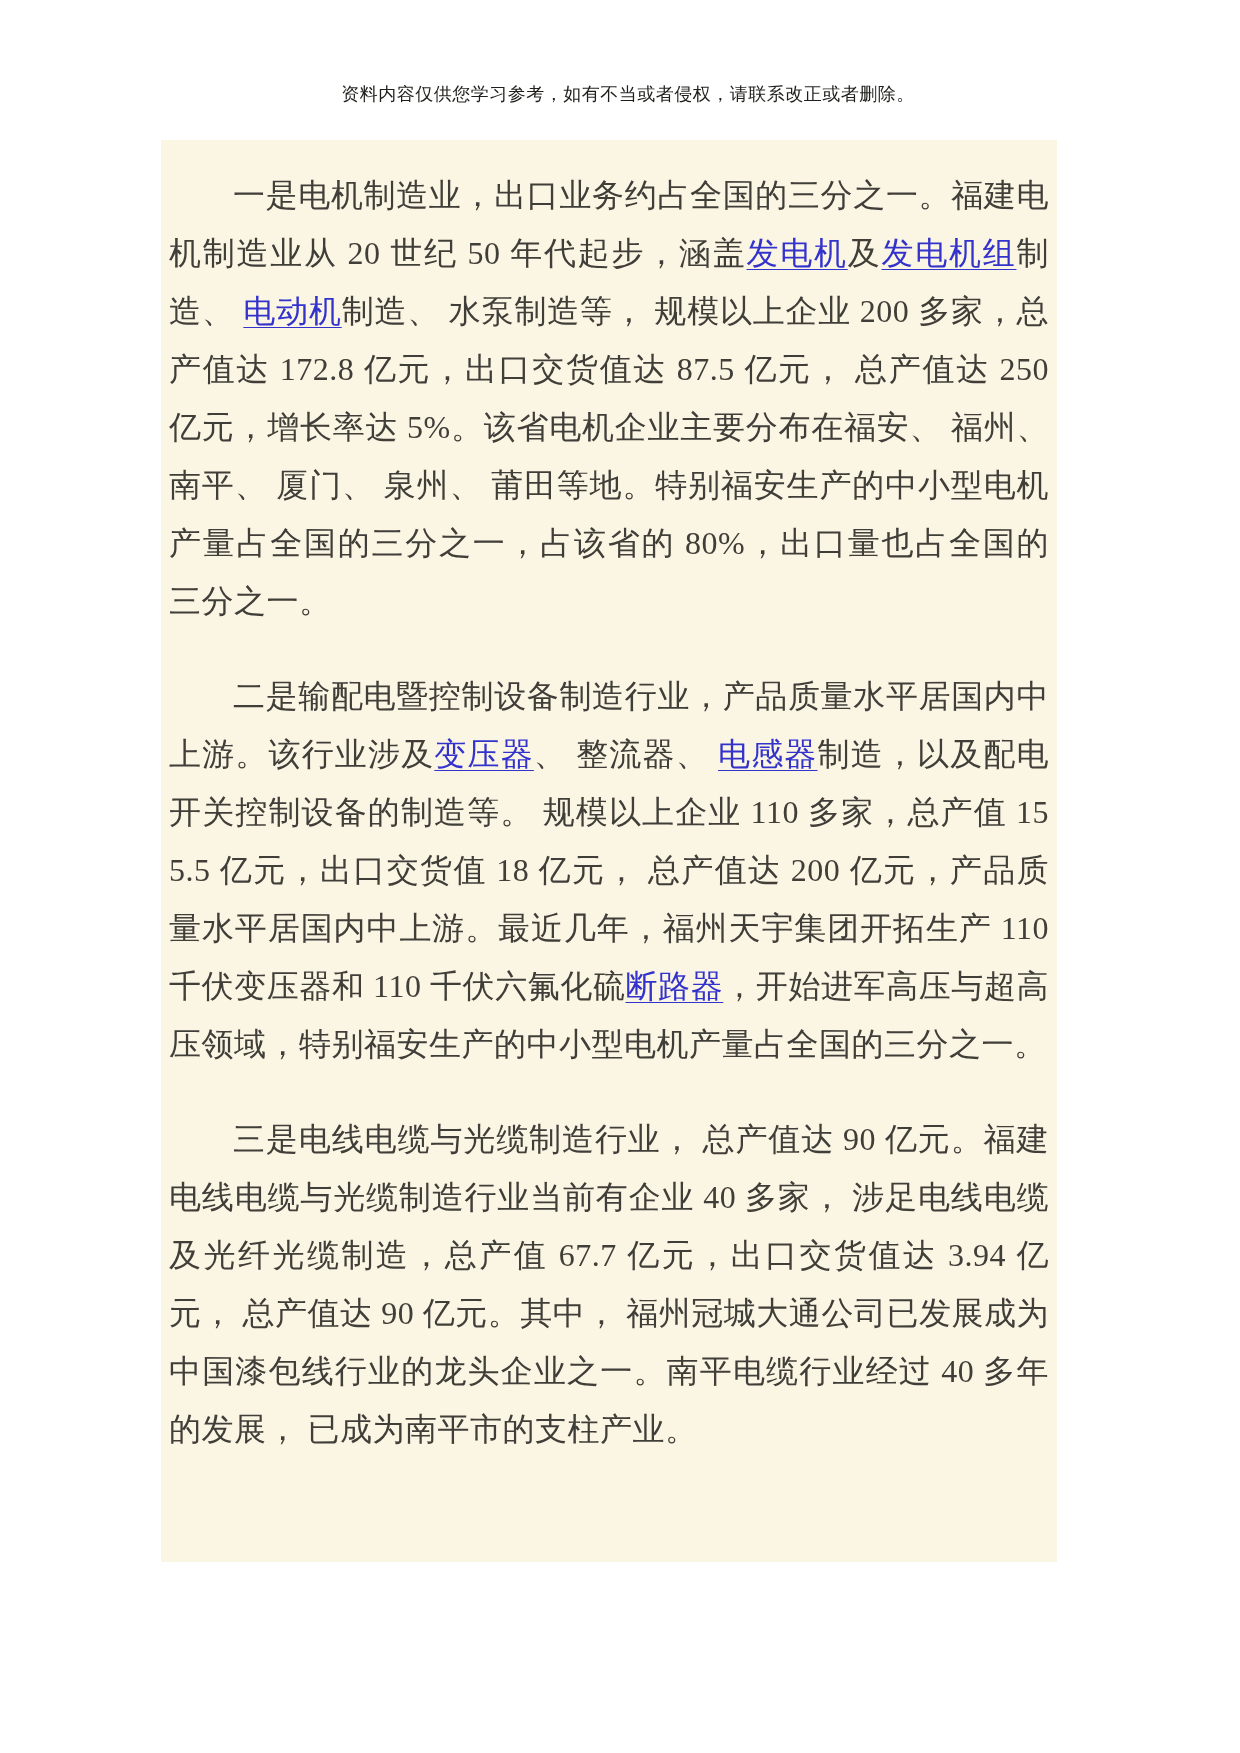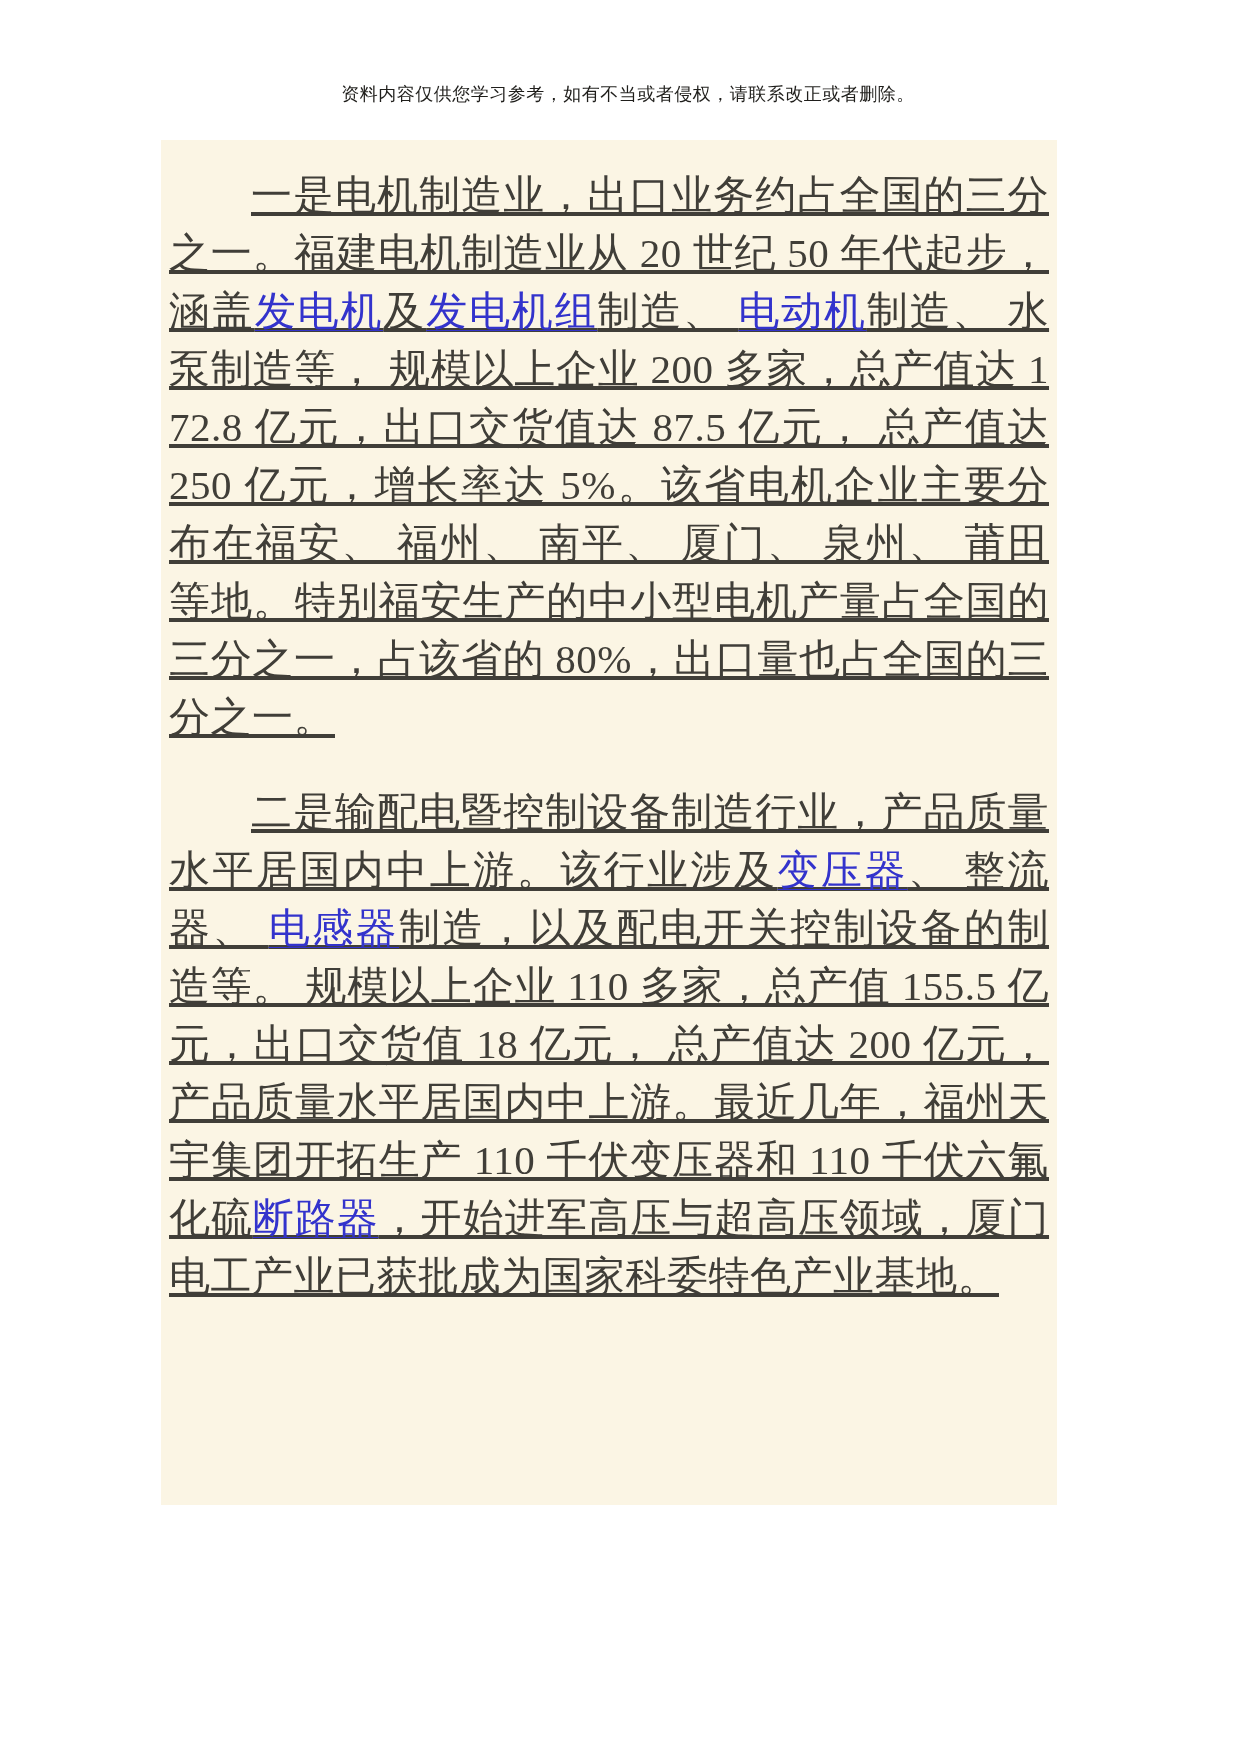--- a/index.html
+++ b/index.html
@@ -28,41 +28,41 @@
     position: absolute;
     top: 140px;
     left: 161px;
     width: 896px;
     min-height: 1365px;
     background: #fbf5e4;
     padding: 26px 8px 104px 8px;
   }
   .doc-content p {
     margin: 0;
-    font-size: 41px;
+    font-size: 32px;
     line-height: 58px;
     color: #403e38;
     text-align: justify;
     text-indent: 2em;
     letter-spacing: 0.5px;
     word-break: break-all;
-    text-decoration: underline;
   }
   .doc-content p + p {
     margin-top: 37px;
   }
   .doc-link {
     color: #3333cc;
     text-decoration: underline;
     text-decoration-thickness: 1px;
     text-underline-offset: 5px;
     cursor: pointer;
   }
 </style>
 </head>
 <body>
 
 <div class="disclaimer">资料内容仅供您学习参考，如有不当或者侵权，请联系改正或者删除。</div>
 
 <div class="doc-content" id="doc-content">
     <p><span>一是电机制造业，出口业务约占全国的三分之一。福建电机制造业从 20 世纪 50 年代起步，涵盖</span><a class="doc-link" href="#">发电机</a><span>及</span><a class="doc-link" href="#">发电机组</a><span>制造、 </span><a class="doc-link" href="#">电动机</a><span>制造、 水泵制造等， 规模以上企业 200 多家，总产值达 172.8 亿元，出口交货值达 87.5 亿元， 总产值达 250 亿元，增长率达 5%。该省电机企业主要分布在福安、 福州、 南平、 厦门、 泉州、 莆田等地。特别福安生产的中小型电机产量占全国的三分之一，占该省的 80%，出口量也占全国的三分之一。</span></p>
-    <p><span>二是输配电暨控制设备制造行业，产品质量水平居国内中上游。该行业涉及</span><a class="doc-link" href="#">变压器</a><span>、 整流器、 </span><a class="doc-link" href="#">电感器</a><span>制造，以及配电开关控制设备的制造等。 规模以上企业 110 多家，总产值 155.5 亿元，出口交货值 18 亿元， 总产值达 200 亿元，产品质量水平居国内中上游。最近几年，福州天宇集团开拓生产 110 千伏变压器和 110 千伏六氟化硫</span><a class="doc-link" href="#">断路器</a><span>，开始进军高压与超高压领域，厦门电工产业已获批成为国家科委特色产业基地。</span></p>
+    <p><span>二是输配电暨控制设备制造行业，产品质量水平居国内中上游。该行业涉及</span><a class="doc-link" href="#">变压器</a><span>、 整流器、 </span><a class="doc-link" href="#">电感器</a><span>制造，以及配电开关控制设备的制造等。 规模以上企业 110 多家，总产值 155.5 亿元，出口交货值 18 亿元， 总产值达 200 亿元，产品质量水平居国内中上游。最近几年，福州天宇集团开拓生产 110 千伏变压器和 110 千伏六氟化硫</span><a class="doc-link" href="#">断路器</a><span>，开始进军高压与超高压领域，特别福安生产的中小型电机产量占全国的三分之一。</span></p>
+    <p><span>三是电线电缆与光缆制造行业， 总产值达 90 亿元。福建电线电缆与光缆制造行业当前有企业 40 多家， 涉足电线电缆及光纤光缆制造，总产值 67.7 亿元，出口交货值达 3.94 亿元， 总产值达 90 亿元。其中， 福州冠城大通公司已发展成为中国漆包线行业的龙头企业之一。南平电缆行业经过 40 多年的发展， 已成为南平市的支柱产业。</span></p>
   </div>
 
 </body></html>

